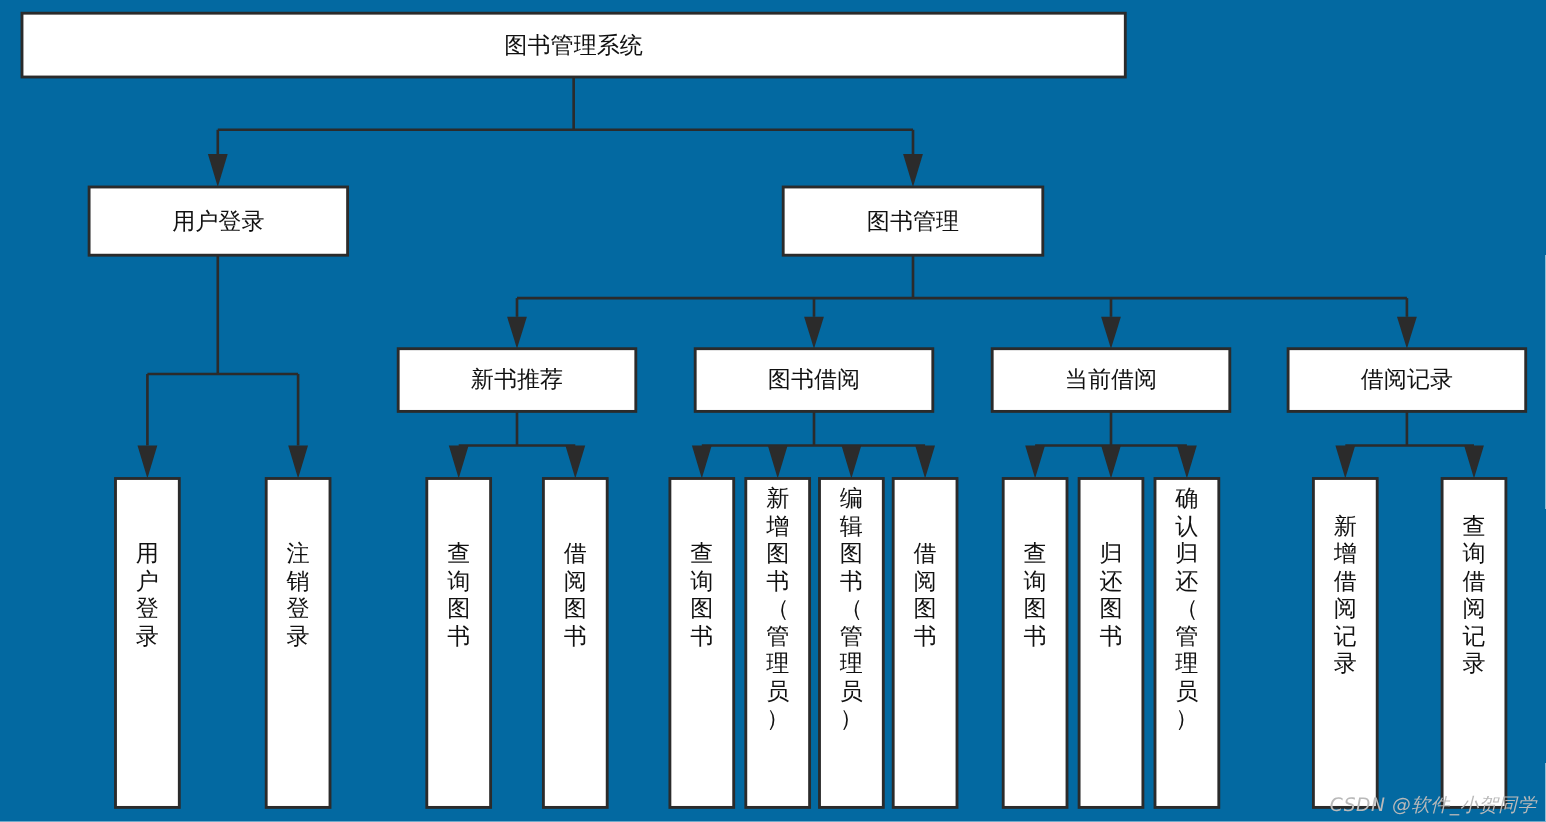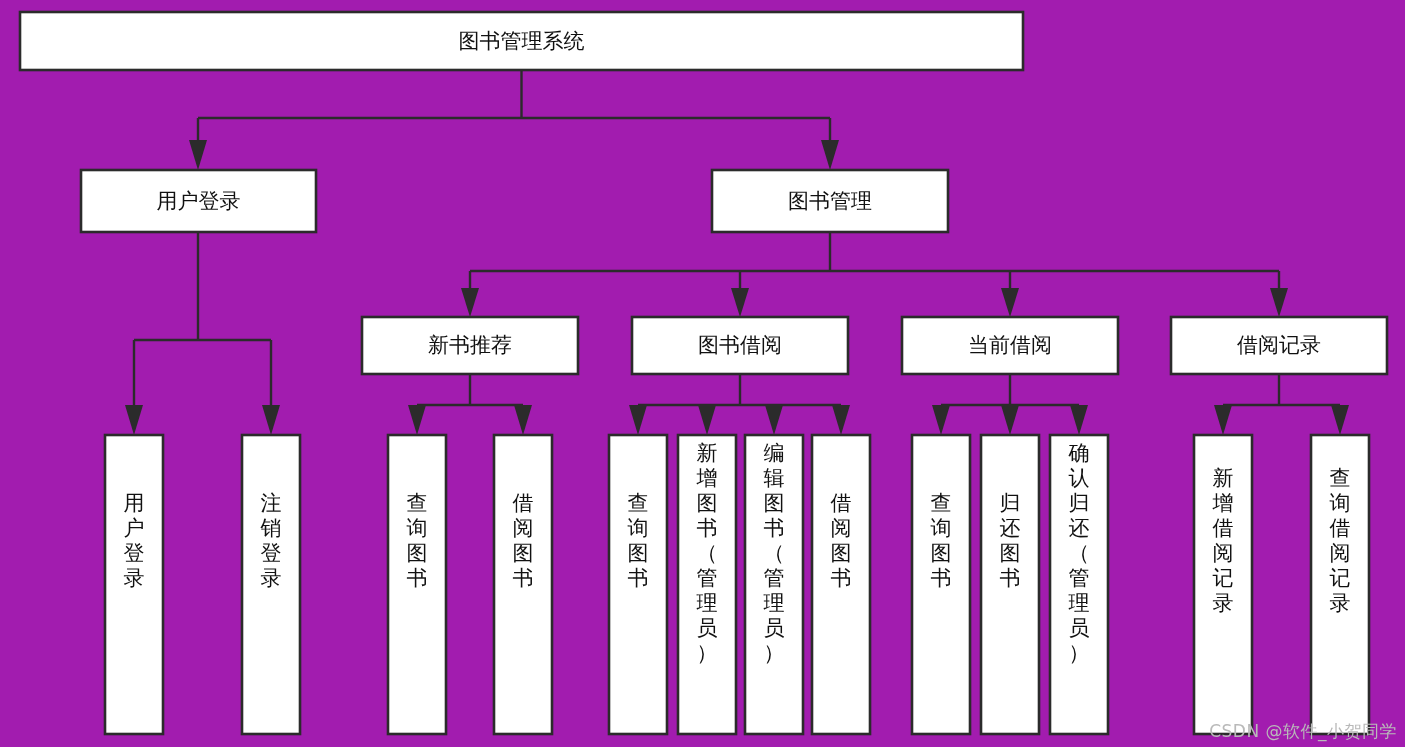--- a/index.html
+++ b/index.html
@@ -8,21 +8,21 @@
     padding: 0;
     background: #ffffff;
   }
   body {
     font-family: "DejaVu Sans", "Liberation Sans", sans-serif;
   }
   #diagram-root {
     position: relative;
     width: 1405px;
     height: 747px;
-    background: #a21caf;
+    background: #0369a1;
     overflow: hidden;
   }
   svg.diagram-canvas {
     position: absolute;
     left: 0;
     top: 0;
     width: 1405px;
     height: 747px;
     display: block;
   }
@@ -57,20 +57,21 @@
   .watermark {
     position: absolute;
     right: 8px;
     bottom: 4px;
     font-family: "DejaVu Sans", "Liberation Sans", sans-serif;
     font-size: 17px;
     color: #b9b9b9;
     letter-spacing: 0.5px;
     white-space: nowrap;
     pointer-events: none;
+    font-style: italic;
   }
 </style>
 </head>
 <body>
 
 <div id="diagram-root">
 
   <svg class="diagram-canvas" viewBox="0 0 1405 747" xmlns="http://www.w3.org/2000/svg">
 
     <g>

